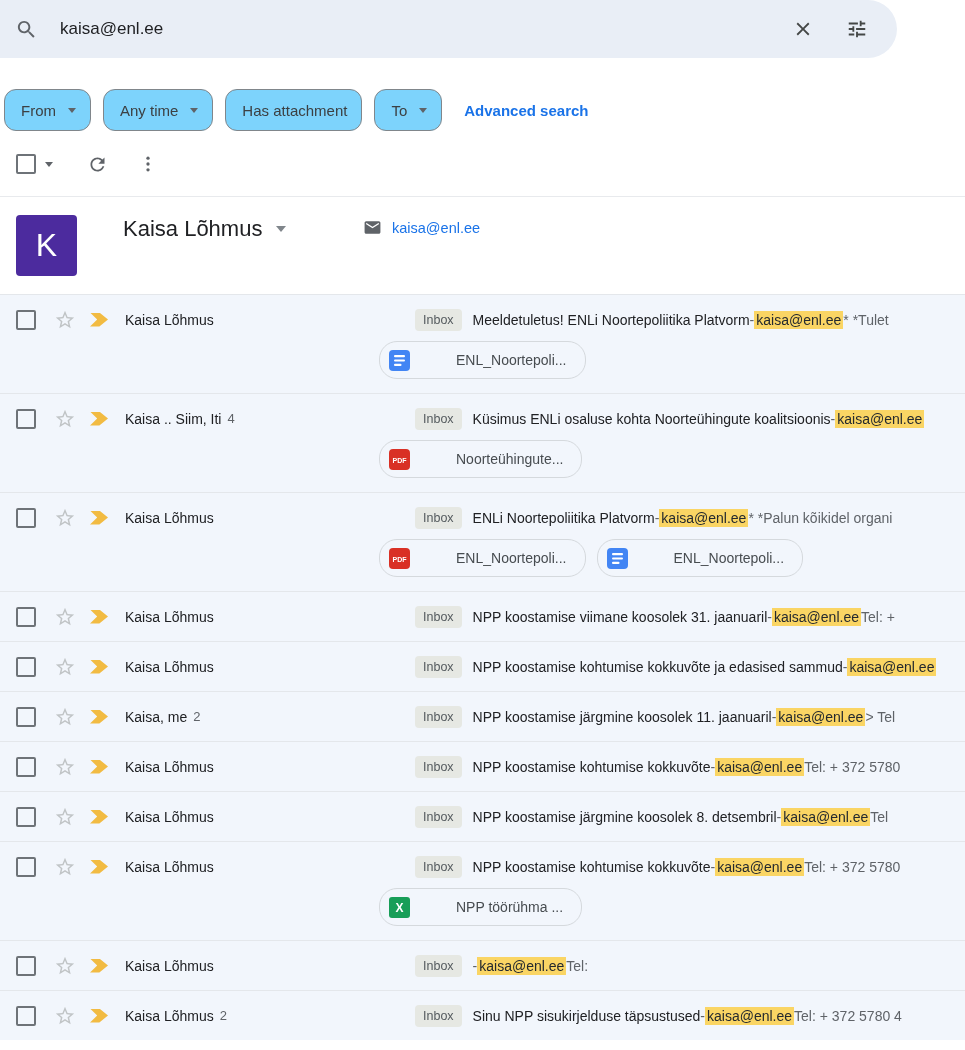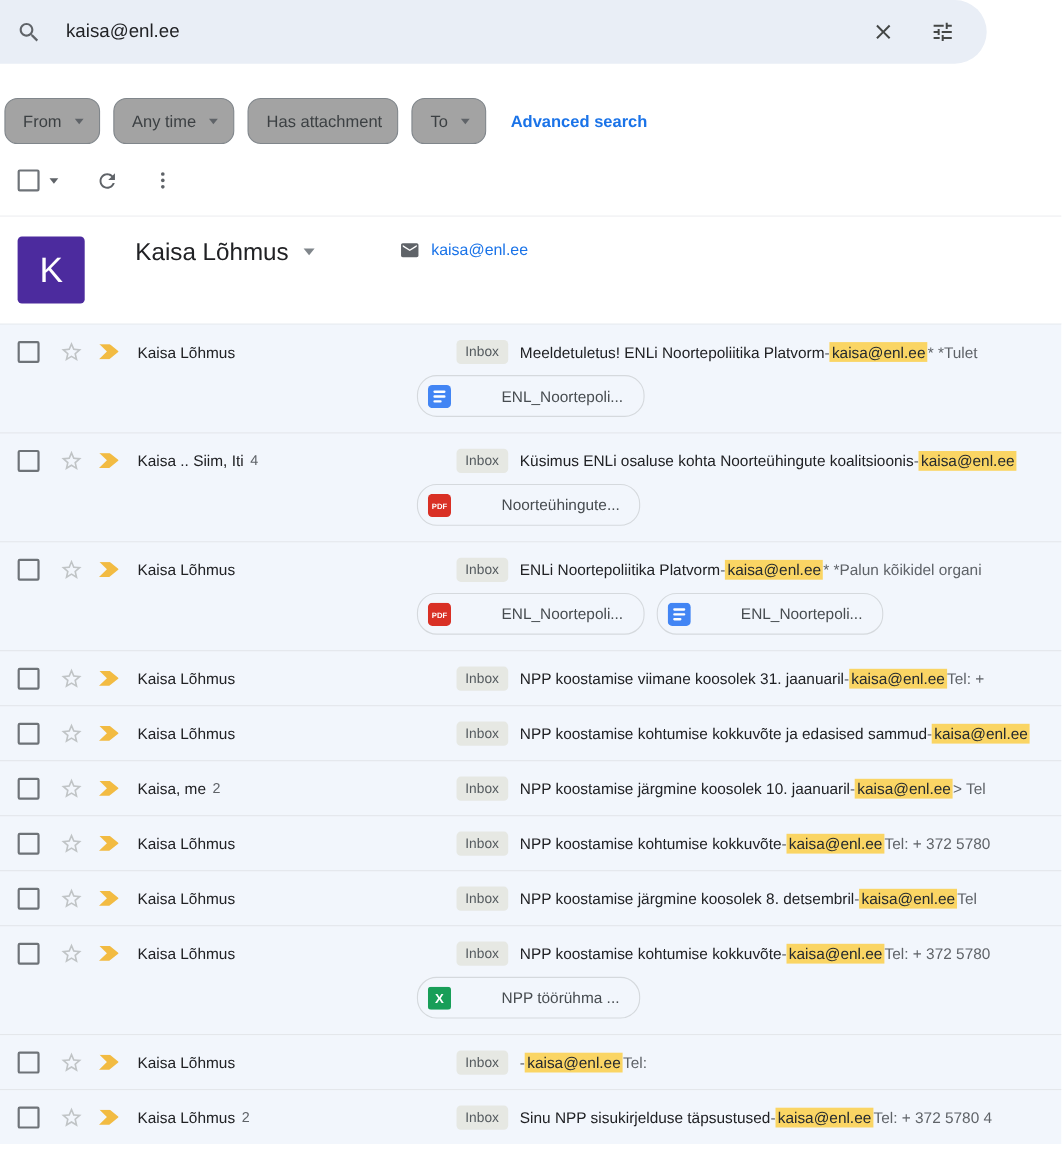--- a/index.html
+++ b/index.html
@@ -13,21 +13,21 @@
   .searchbar{width:897px;height:58px;background:var(--search-bg);border-radius:0 29px 29px 0;
     display:flex;align-items:center;padding:0 29px 0 15px;box-sizing:border-box;}
   .sicon{display:flex;align-items:center;justify-content:center;cursor:pointer;flex:0 0 auto;}
   .sicon svg{display:block;}
   .squery{flex:1;margin-left:22px;font-size:17px;color:#202124;white-space:nowrap;overflow:hidden;cursor:text;}
   .searchbar .gap{width:32px;flex:0 0 auto;}
   
   .chipsrow{display:flex;align-items:center;margin:30px 0 0 4px;height:44px;}
   .chip{display:flex;align-items:center;height:42px;border:1px solid #80868b;border-radius:12px;
     padding:0 14px 0 16px;margin-right:12px;box-sizing:border-box;font-size:15px;color:#3c4043;
-    background:#a3a3a3;cursor:pointer;white-space:nowrap;}
+    background:#7dd3fc;cursor:pointer;white-space:nowrap;}
   .caret{width:0;height:0;border-left:4.5px solid transparent;border-right:4.5px solid transparent;
     border-top:5px solid #5f6368;display:inline-block;margin-left:12px;}
   .adv{color:var(--accent);font-size:15px;font-weight:bold;margin-left:10px;cursor:pointer;text-decoration:none;}
   
   .toolbar{display:flex;align-items:center;height:64px;padding-left:16px;border-bottom:1px solid #e8eaed;}
   .cb{width:16px;height:16px;border:2px solid #6e7378;border-radius:2px;display:inline-block;background:transparent;}
   .cbwrap{display:flex;align-items:center;cursor:pointer;}
   .cbwrap .caret{margin-left:9px;}
   .tbicon{display:flex;align-items:center;justify-content:center;cursor:pointer;}
   .tbicon.refresh{margin-left:34px;}
@@ -316,21 +316,21 @@
         </span>
         <span class="imp"></span>
       </div>
       <div class="sender">
         <span>Kaisa, me</span>
         <span class="cnt">2</span>
       </div>
       <div class="rbody">
         <div class="subjline">
           <span class="badge">Inbox</span>
-          <span class="subj">NPP koostamise järgmine koosolek 10. jaanuaril</span>
+          <span class="subj">NPP koostamise järgmine koosolek 11. jaanuaril</span>
           <span class="sep"> - </span>
           <span class="hl">kaisa@enl.ee</span>
           <span class="tail"> &gt; Tel</span>
         </div>
       </div>
     </div>
     <div class="row">
       <div class="lead">
         <span class="cb"></span>
         <span class="star">

